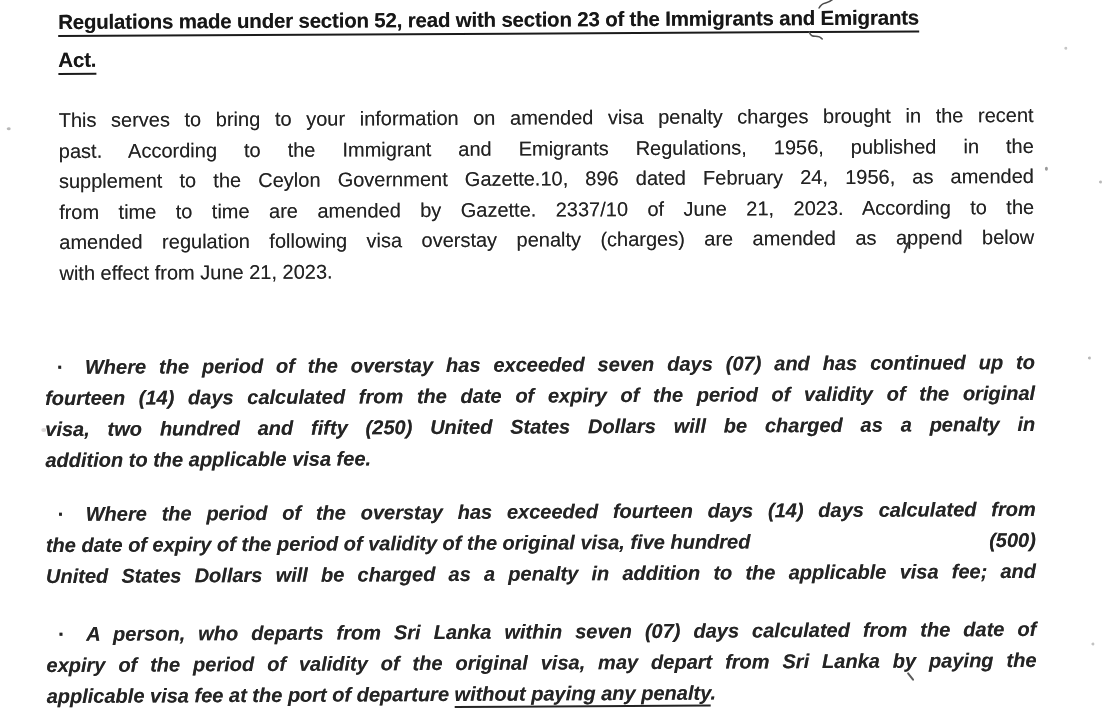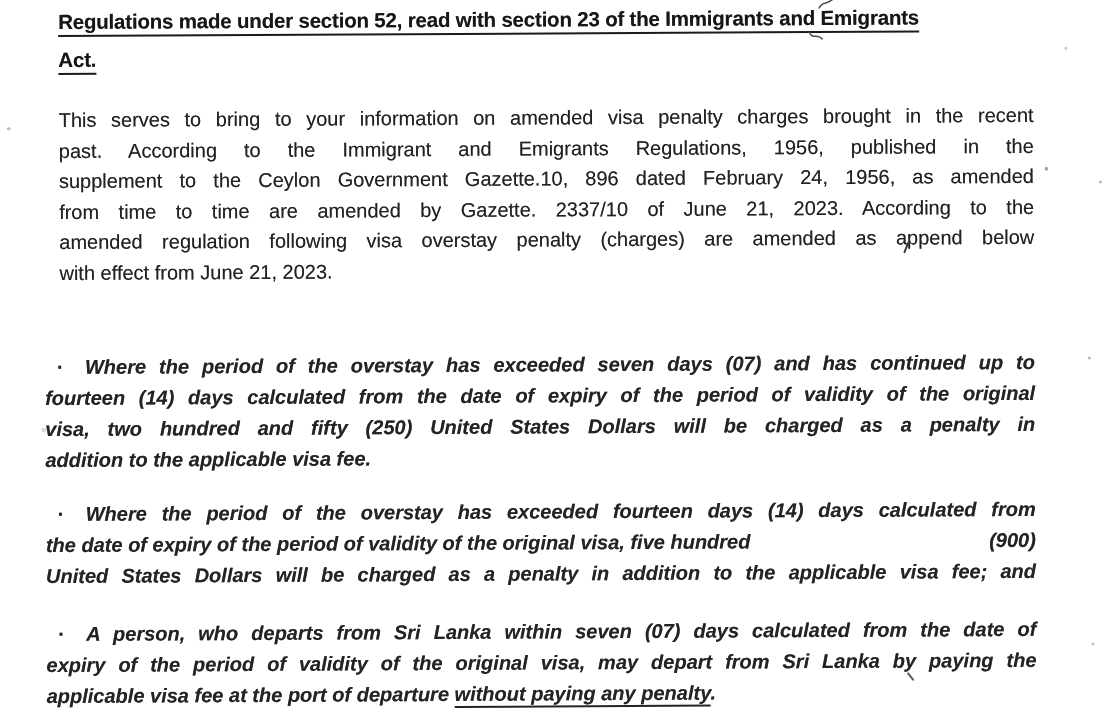--- a/index.html
+++ b/index.html
@@ -104,21 +104,21 @@
       <div class="ln jl">fourteen (14) days calculated from the date of expiry of the period of validity of the original</div>
       <div class="ln jl">visa, two hundred and fifty (250) United States Dollars will be charged as a penalty in</div>
       <div class="ln">addition to the applicable visa fee.</div>
     </div>
 
     <div class="bullet b2">
       <span class="marker">·</span>
       <div class="ln jl indent">Where the period of the overstay has exceeded fourteen days (14) days calculated from</div>
       <div class="ln flexline">
         <span>the date of expiry of the period of validity of the original visa, five hundred</span>
-        <span>(900)</span>
+        <span>(500)</span>
       </div>
       <div class="ln jl">United States Dollars will be charged as a penalty in addition to the applicable visa fee; and</div>
     </div>
 
     <div class="bullet b3">
       <span class="marker">·</span>
       <div class="ln jl indent">A person, who departs from Sri Lanka within seven (07) days calculated from the date of</div>
       <div class="ln jl">expiry of the period of validity of the original visa, may depart from Sri Lanka by paying the</div>
       <div class="ln">
         <span>applicable visa fee at the port of departure </span><span class="u">without paying any penalty</span><span>.</span>

